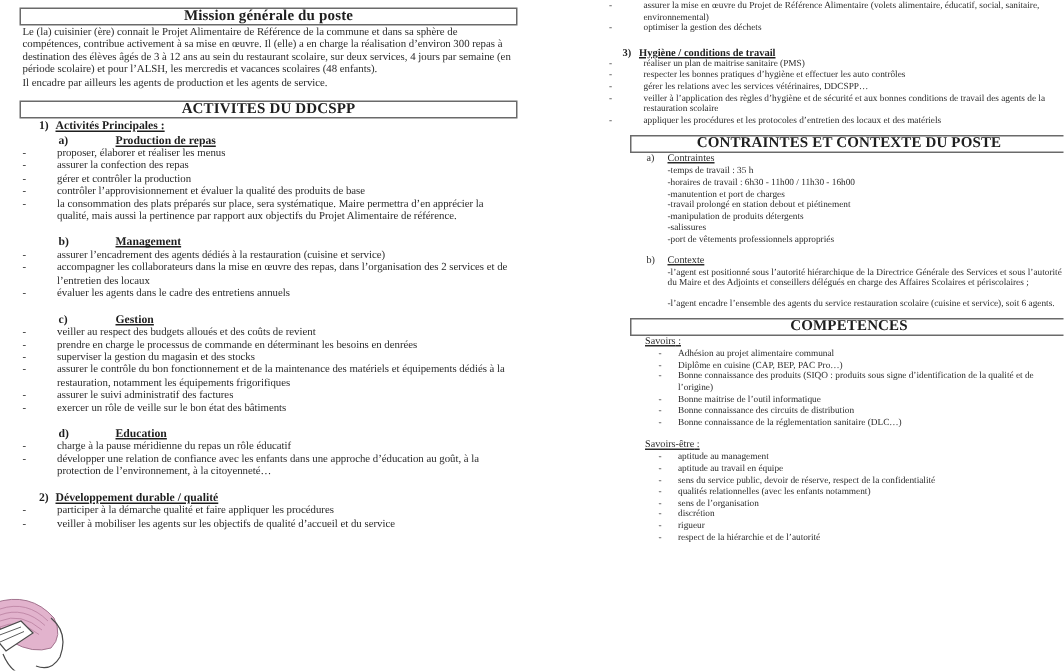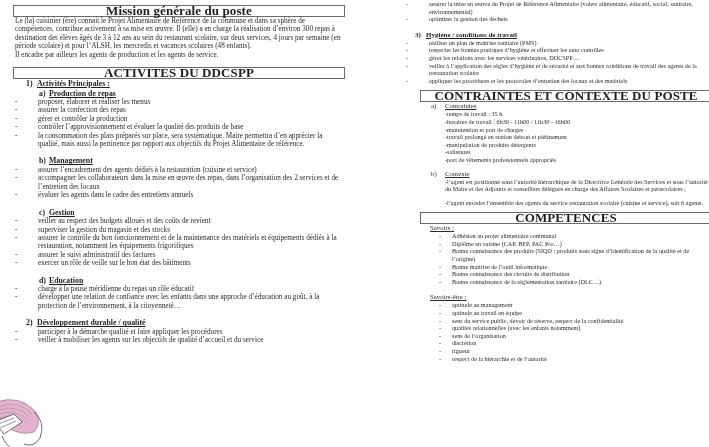--- a/index.html
+++ b/index.html
@@ -12,39 +12,39 @@
     }
     .page { position: absolute; inset: 0; }
     .col { position: absolute; top: 0; }
     .col-left { left: 13px; width: 332px; }
     .col-right { left: 420px; width: 292px; }
 
     .box {
       border: 1px solid #6a6a6a;
       text-align: center;
       font-weight: bold;
-      font-size: 13px;
+      font-size: 10px;
       line-height: 9px;
       height: 10px;
       letter-spacing: 0.1px;
       color: #1e1e1e;
     }
     .para { margin: 0; }
     .h1 {
       font-weight: bold; font-size: 7.8px; line-height: 9.5px;
       position: relative; padding-left: 24px; color: #1e1e1e;
     }
     .h1 .num { position: absolute; left: 13px; }
     .h1 .t { text-decoration: underline; }
     .h2 {
       font-weight: bold; font-size: 7.8px; line-height: 9.5px;
       position: relative; padding-left: 36px; color: #1e1e1e;
     }
     .h2 .num { position: absolute; left: 26px; }
-    .h2 .t { text-decoration: underline; }
+    .h2 .t { text-decoration: underline; margin-left: 28px; }
 
     ul.dash { list-style: none; margin: 0; padding: 0; }
     ul.dash li { position: relative; padding-left: 25px; }
     ul.dash li::before { content: "-"; position: absolute; left: 2px; }
 
     .right .h1 { padding-left: 22px; }
     .right .h1 .num { left: 11px; }
     .right ul.dash li { padding-left: 25px; }
 
     .sub-h {
@@ -105,20 +105,21 @@
       <li>évaluer les agents dans le cadre des entretiens annuels</li>
     </ul>
     <div class="gap8"></div>
 
     <div class="h2">
       <span class="num">c)</span>
       <span class="t">Gestion</span>
     </div>
     <ul class="dash">
       <li>veiller au respect des budgets alloués et des coûts de revient</li>
+      <li>prendre en charge le processus de commande en déterminant les besoins en denrées</li>
       <li>superviser la gestion du magasin et des stocks</li>
       <li>assurer le contrôle du bon fonctionnement et de la maintenance des matériels et équipements dédiés à la restauration, notamment les équipements frigorifiques</li>
       <li>assurer le suivi administratif des factures</li>
       <li>exercer un rôle de veille sur le bon état des bâtiments</li>
     </ul>
     <div class="gap8"></div>
 
     <div class="h2">
       <span class="num">d)</span>
       <span class="t">Education</span>

